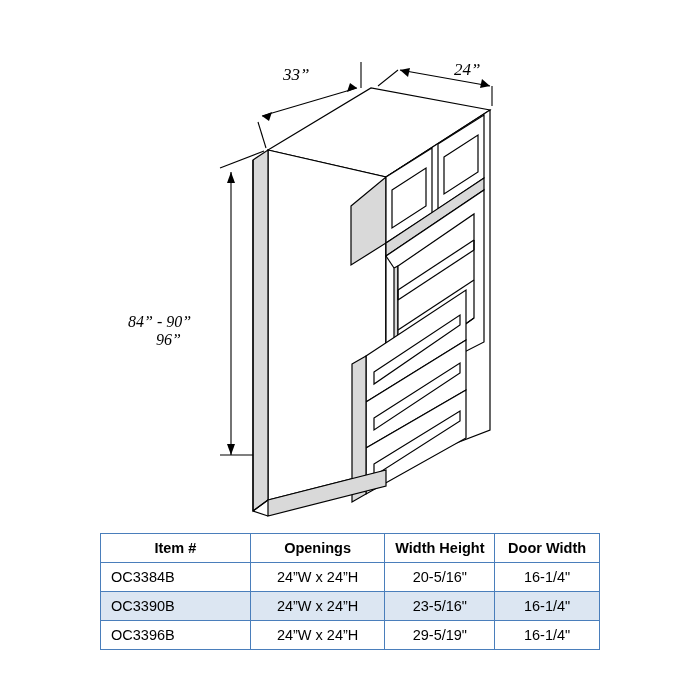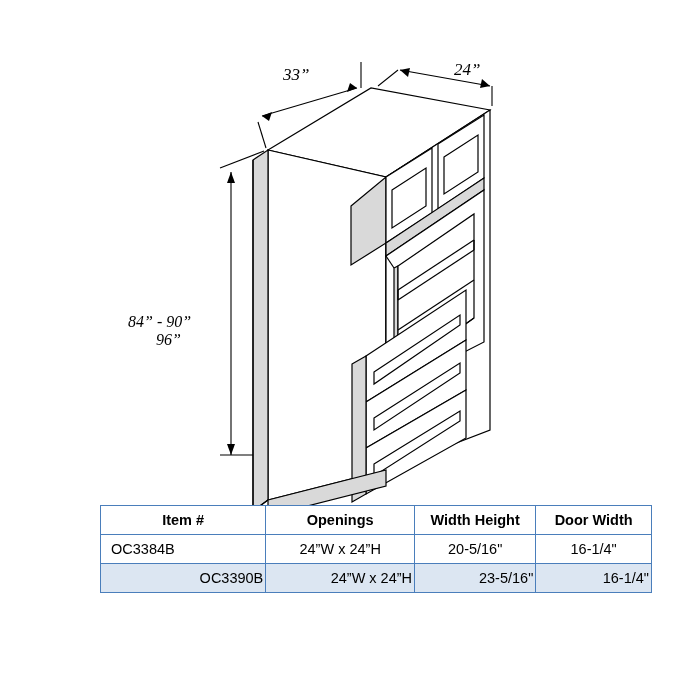--- a/index.html
+++ b/index.html
@@ -34,22 +34,22 @@
   }
   .dim-text-big {
     font-family: "Liberation Serif", serif;
     font-style: italic;
     font-size: 17px;
     fill: #000000;
   }
   table.spec {
     position: absolute;
     left: 100px;
-    top: 505px;
-    width: 552px;
+    top: 533px;
+    width: 500px;
     border-collapse: collapse;
     font-size: 14.5px;
     background: #ffffff;
   }
   table.spec th, table.spec td {
     border: 1px solid #4a7ebb;
     text-align: center;
     padding: 4px 2px;
     height: 20px;
     color: #000000;
@@ -58,21 +58,20 @@
   table.spec thead th {
     font-weight: bold;
     background: #ffffff;
   }
   table.spec td.itemcell {
     text-align: left;
     padding-left: 10px;
   }
   table.spec tr.alt td {
     background: #dce6f2;
-    text-align: right;
   }
   table.spec col.c1 { width: 150px; }
   table.spec col.c2 { width: 135px; }
   table.spec col.c3 { width: 110px; }
   table.spec col.c4 { width: 105px; }
 </style>
 </head>
 <body>
 
 <div id="stage">
@@ -189,16 +188,22 @@
         <td>24”W x 24”H</td>
         <td>20-5/16"</td>
         <td>16-1/4"</td>
       </tr>
       <tr class="alt">
         <td class="itemcell">OC3390B</td>
         <td>24”W x 24”H</td>
         <td>23-5/16"</td>
         <td>16-1/4"</td>
       </tr>
+      <tr>
+        <td class="itemcell">OC3396B</td>
+        <td>24”W x 24”H</td>
+        <td>29-5/19"</td>
+        <td>16-1/4"</td>
+      </tr>
     </tbody>
   </table>
 
 </div>
 
 </body></html>

